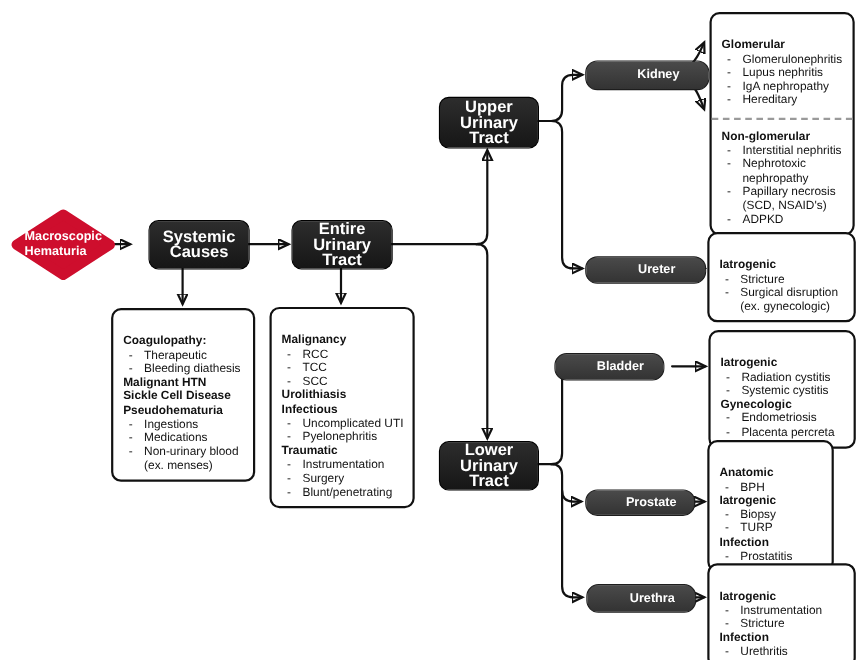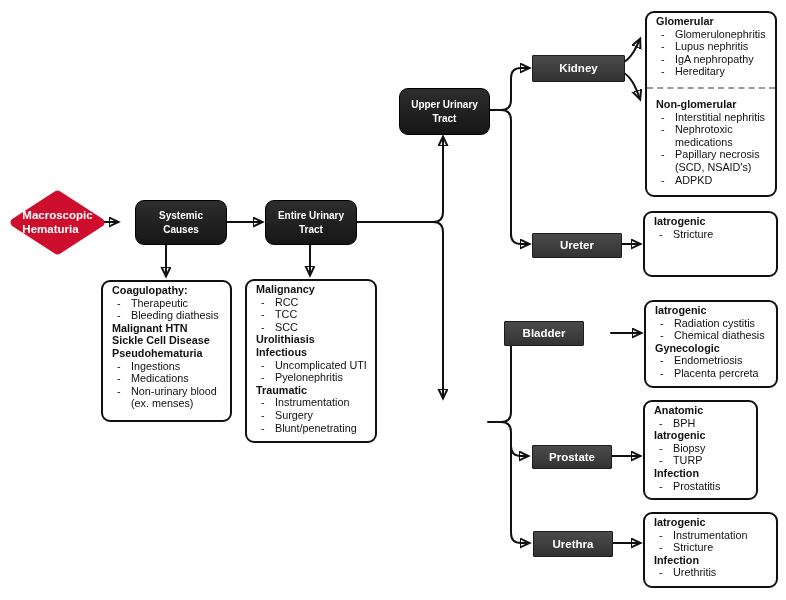--- a/index.html
+++ b/index.html
@@ -11,36 +11,36 @@
   }
   svg.wires { position:absolute; left:0; top:0; width:786px; height:600px; }
   svg.wires path { stroke:var(--line); stroke-width:2; fill:none; stroke-linecap:round; }
 
   .node {
     position:absolute; display:flex; align-items:center; justify-content:center;
     text-align:center; color:#fff; font-weight:bold; white-space:pre-line;
   }
   .black {
     background:linear-gradient(180deg, var(--box-top), var(--box-bottom));
-    border:1px solid #000; border-radius:9px; font-size:10px; line-height:14px;
+    border:1px solid #000; border-radius:9px; font-size:15px; line-height:14px;
   }
   .pill {
     background:linear-gradient(180deg, var(--pill-top), var(--pill-bottom));
-    border:1px solid #1d1d1d; border-radius:1px; font-size:11.5px; line-height:13px;
+    border:1px solid #1d1d1d; border-radius:11px; font-size:11.5px; line-height:13px;padding-left:20px;
   }
   .diamond-wrap { position:absolute; left:10px; top:190px; width:95px; height:65px; }
   .diamond-wrap svg { position:absolute; left:0; top:0; }
   .diamond-label {
     position:absolute; inset:0; display:flex; align-items:center; justify-content:center;
     text-align:left; color:#fff; font-weight:bold; font-size:11.5px; line-height:13.5px;
     white-space:pre-line;
   }
   .detail {
     position:absolute; background:#fff; border:2px solid var(--line); border-radius:9px;
-    padding:2px 6px 6px 9px; font-size:10.8px; line-height:12.6px; color:#111;
+    padding:22px 6px 6px 9px; font-size:10.8px; line-height:12.6px; color:#111;
     box-sizing:border-box;
   }
   .detail .hd { font-weight:bold; }
   .detail .it { position:relative; padding-left:19px; }
   .detail .it::before { content:"-"; position:absolute; left:5px; }
   .dash-divider { border-top:2px dashed #9a9a9a; margin:9px -6px 9px -9px; }
 </style>
 </head>
 <body>
 
@@ -81,20 +81,22 @@
     <div class="diamond-label">Macroscopic
 Hematuria</div>
   </div>
 
   <div class="node black" style="left:135px; top:200px; width:90px; height:43px;">Systemic
 Causes</div>
   <div class="node black" style="left:265px; top:200px; width:90px; height:43px;">Entire Urinary
 Tract</div>
   <div class="node black" style="left:399px; top:88px; width:89px; height:45px;">Upper Urinary
 Tract</div>
+  <div class="node black" style="left:399px; top:401px; width:89px; height:43px;">Lower
+Urinary Tract</div>
 
   <div class="node pill" style="left:532px; top:55px; width:91px; height:25px;">Kidney</div>
   <div class="node pill" style="left:532px; top:233px; width:88px; height:23px;">Ureter</div>
   <div class="node pill" style="left:504px; top:321px; width:78px; height:23px;">Bladder</div>
   <div class="node pill" style="left:532px; top:445px; width:78px; height:22px;">Prostate</div>
   <div class="node pill" style="left:533px; top:531px; width:78px; height:24px;">Urethra</div>
 
   <div class="detail" style="left:101px; top:280px; width:131px; min-height:142px;">
       <div class="hd">Coagulopathy:</div>
       <div class="it">Therapeutic</div>
@@ -127,35 +129,36 @@
         <div class="hd">Glomerular</div>
         <div class="it">Glomerulonephritis</div>
         <div class="it">Lupus nephritis</div>
         <div class="it">IgA nephropathy</div>
         <div class="it">Hereditary</div>
       </div>
     <div class="dash-divider"></div>
     <div>
         <div class="hd">Non-glomerular</div>
         <div class="it">Interstitial nephritis</div>
-        <div class="it">Nephrotoxic medications</div>
+        <div class="it">Nephrotoxic nephropathy</div>
         <div class="it">Papillary necrosis (SCD, NSAID's)</div>
         <div class="it">ADPKD</div>
       </div>
   </div>
 
   <div class="detail" style="left:643px; top:211px; width:135px; min-height:66px;">
       <div class="hd">Iatrogenic</div>
       <div class="it">Stricture</div>
+      <div class="it">Surgical disruption (ex. gynecologic)</div>
     </div>
 
   <div class="detail" style="left:644px; top:300px; width:134px; min-height:86px;">
       <div class="hd">Iatrogenic</div>
       <div class="it">Radiation cystitis</div>
-      <div class="it">Chemical diathesis</div>
+      <div class="it">Systemic cystitis</div>
       <div class="hd">Gynecologic</div>
       <div class="it">Endometriosis</div>
       <div class="it">Placenta percreta</div>
     </div>
 
   <div class="detail" style="left:643px; top:400px; width:115px; min-height:97px;">
       <div class="hd">Anatomic</div>
       <div class="it">BPH</div>
       <div class="hd">Iatrogenic</div>
       <div class="it">Biopsy</div>

